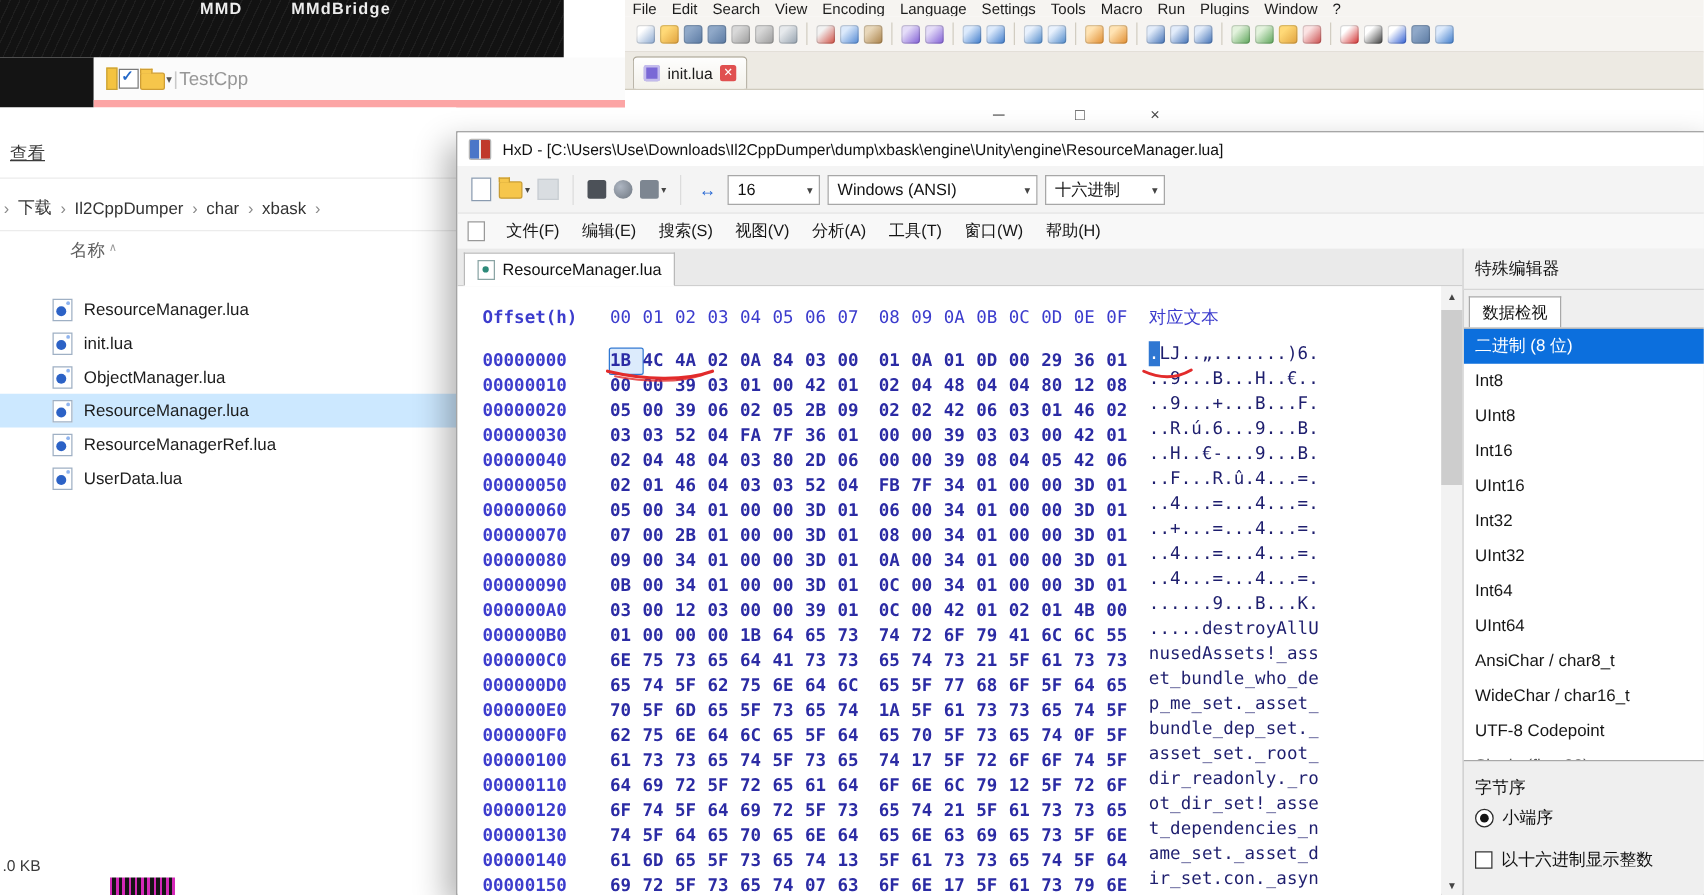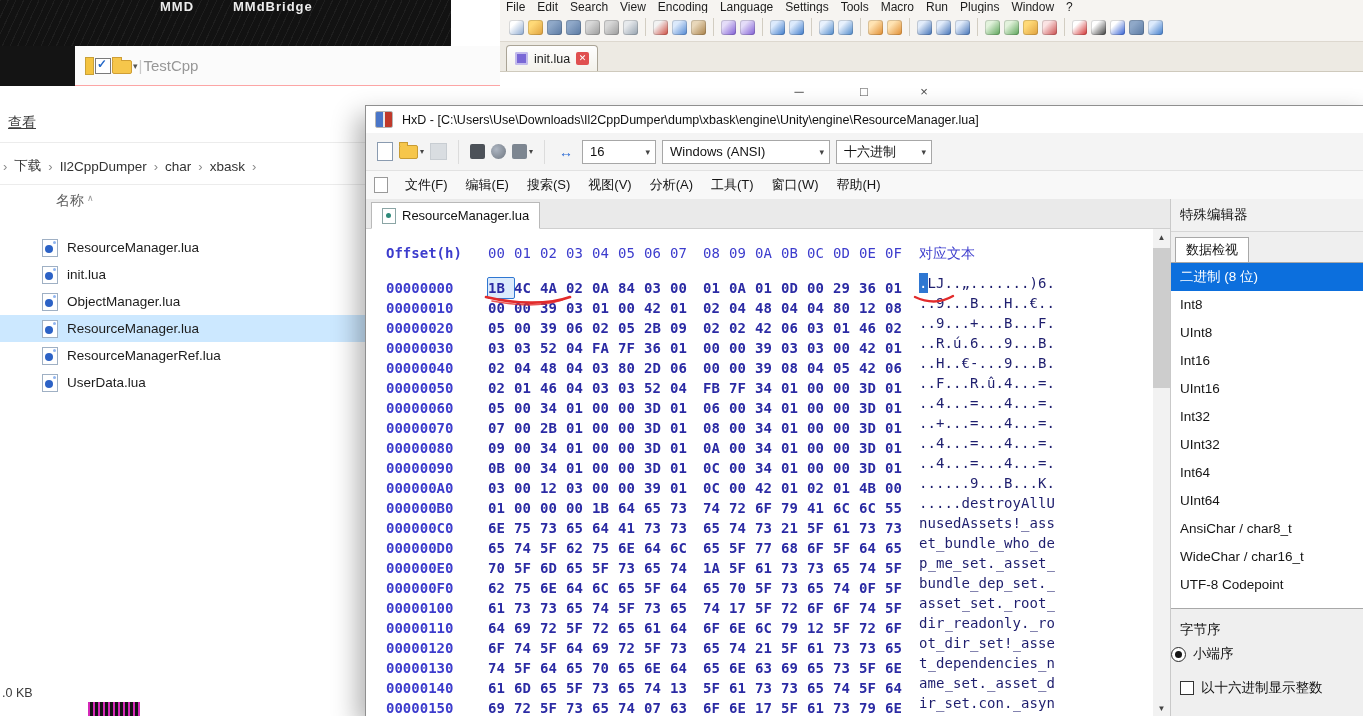--- a/index.html
+++ b/index.html
@@ -8,21 +8,21 @@
   .stage{position:absolute;left:0;top:0;width:1363px;height:716px;overflow:hidden;}
   .abs{position:absolute;}
 
   
   .mmd-titlebar{left:0;top:0;width:451px;height:46px;background:#121212;
     background-image:repeating-linear-gradient(115deg,rgba(255,255,255,.05) 0 1px,transparent 1px 7px);}
   .mmd-title{position:absolute;top:-1px;color:#ededed;font-size:13px;font-weight:bold;letter-spacing:1px;}
   .mmd-t1{left:160px;}
   .mmd-t2{left:233px;}
   .mmd-dark2{left:0;top:46px;width:75px;height:40px;background:#141414;}
-  .mmd-toolbar{left:75px;top:46px;width:425px;height:40px;background:#fbfbfb;border-bottom:1px solid #fca5a5;
+  .mmd-toolbar{left:75px;top:46px;width:425px;height:40px;background:#fbfbfb;border-bottom:6px solid #fca5a5;
     display:flex;align-items:center;gap:1px;padding-left:10px;box-sizing:border-box;}
   .mmd-strip{width:7px;height:16px;background:#f4c340;border:1px solid #c9a137;}
   .mmd-check{width:14px;height:14px;border:1px solid #7a7a7a;background:#fff;position:relative;}
   .mmd-check::before{content:"✓";position:absolute;left:1px;top:-2px;color:#2468c8;font-size:12px;font-weight:bold;}
   .mmd-folder{width:18px;height:12px;background:#f6c64b;border:1px solid #cf9e35;border-radius:2px;position:relative;margin-top:3px;}
   .mmd-folder::before{content:"";position:absolute;left:-1px;top:-4px;width:8px;height:3px;background:#f6c64b;border:1px solid #cf9e35;border-bottom:none;}
   .mmd-caret{color:#555;font-size:9px;}
   .mmd-caret::before{content:"▾";}
   .mmd-div{color:#c9c9c9;font-size:15px;}
   .mmd-div::before{content:"|";}
@@ -140,21 +140,21 @@
   .insp-title{height:32px;display:flex;align-items:center;padding-left:9px;font-size:13.5px;color:#111;
     border-bottom:1px solid #d6d6d6;background:#f1f1f1;}
   .insp-tab{position:absolute;left:4px;top:38px;width:74px;height:25px;background:#fff;border:1px solid #a8a8a8;border-bottom:none;
     display:flex;align-items:center;justify-content:center;font-size:13px;color:#111;box-sizing:border-box;}
   .insp-list{position:absolute;left:0;top:63px;width:204px;height:347px;background:#fff;
     border-top:1px solid #a8a8a8;border-bottom:1px solid #a8a8a8;overflow:hidden;box-sizing:border-box;}
   .irow{height:28px;line-height:28px;padding-left:9px;font-size:13.5px;color:#161616;white-space:nowrap;}
   .isel{background:#0c6fdd;color:#fff;}
   .iclip{height:11px;overflow:hidden;color:#555;}
   .insp-order-label{position:absolute;left:9px;top:422px;font-size:13.5px;color:#111;}
-  .insp-radio-row{position:absolute;left:0;top:446px;display:flex;align-items:center;gap:7px;font-size:13.5px;color:#111;}
+  .insp-radio-row{position:absolute;left:9px;top:446px;display:flex;align-items:center;gap:7px;font-size:13.5px;color:#111;}
   .radio{width:15px;height:15px;border:1px solid #2b2b2b;border-radius:50%;background:#fff;position:relative;flex:none;box-sizing:border-box;}
   .radio::after{content:"";position:absolute;left:3px;top:3px;width:7px;height:7px;background:#151515;border-radius:50%;}
   .insp-check-row{position:absolute;left:9px;top:480px;display:flex;align-items:center;gap:7px;font-size:13.5px;color:#111;}
   .checkbox{width:14px;height:14px;border:1px solid #333;background:#fff;flex:none;box-sizing:border-box;}
 
   
   .annotation{position:absolute;left:0;top:0;width:1363px;height:716px;z-index:60;pointer-events:none;}
 </style>
 </head>
 <body>

